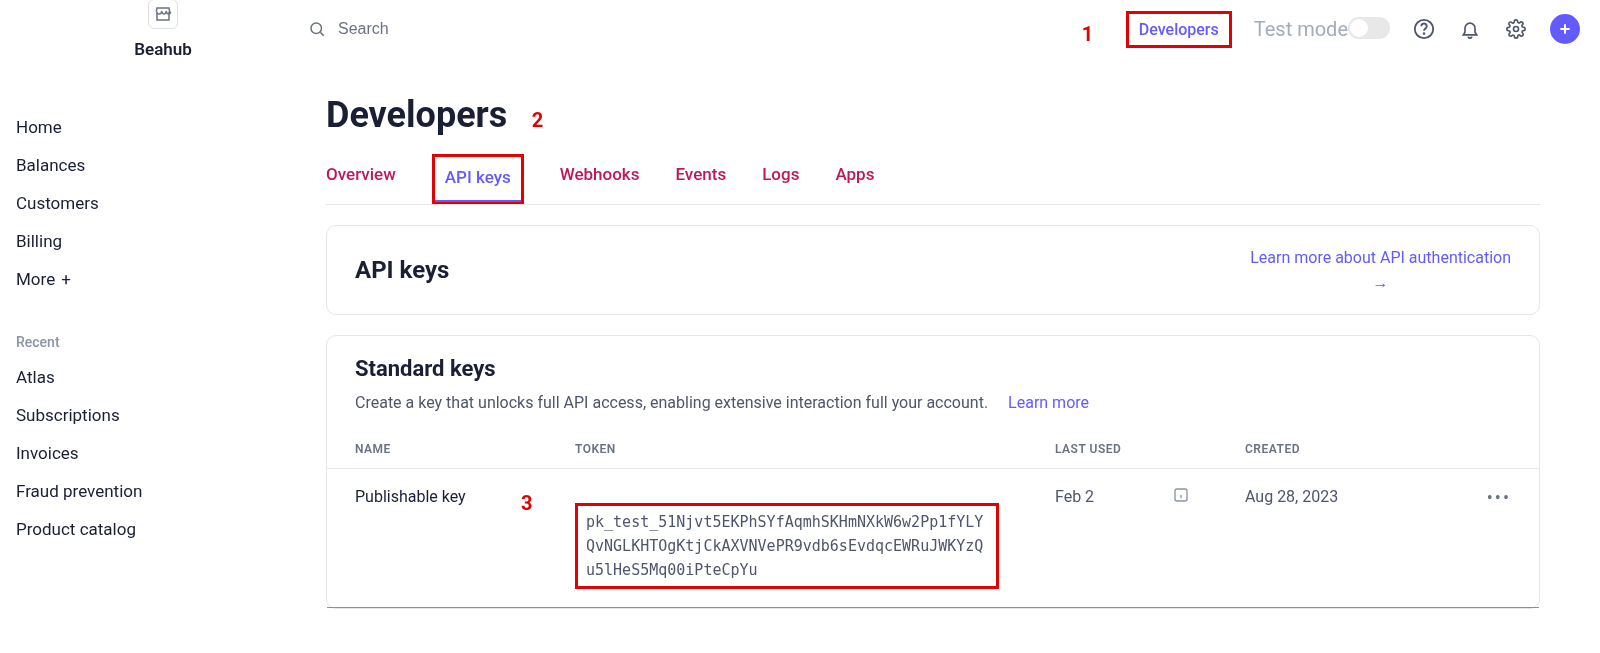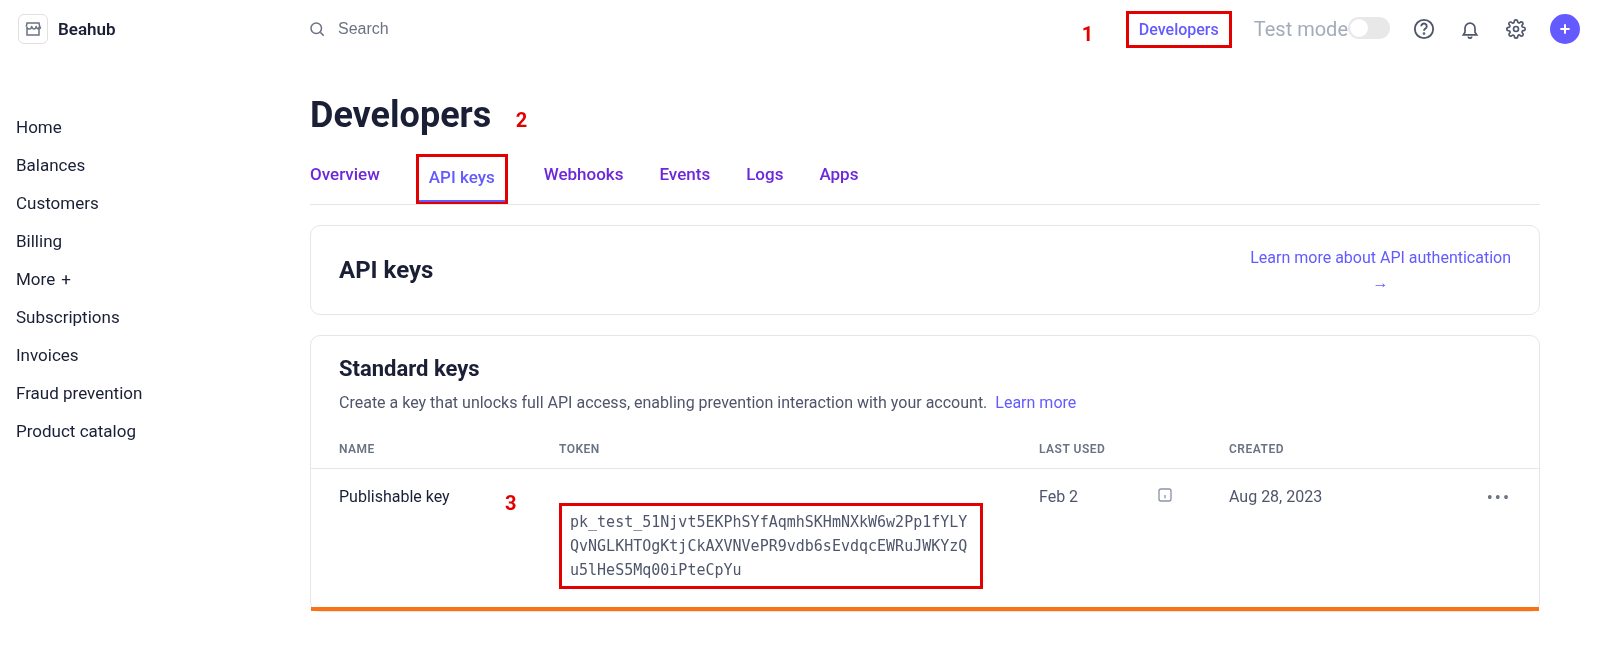--- a/index.html
+++ b/index.html
@@ -16,20 +16,21 @@
     display: flex;
     align-items: center;
     height: 58px;
     padding: 0 20px 0 18px;
   }
   .brand {
     display: flex;
     align-items: center;
     gap: 10px;
     width: 290px;
+    flex-direction: column;
   }
   .brand-icon {
     width: 30px; height: 30px;
     border: 1px solid #e0e0e0;
     border-radius: 6px;
     display: flex; align-items: center; justify-content: center;
     color: #6a7383;
   }
   .brand-name { font-weight: 600; font-size: 17px; }
   .search-wrap {
@@ -87,21 +88,21 @@
     display: flex; align-items: center; justify-content: center;
     font-size: 18px; font-weight: 600;
   }
   .callout-box { border: 3px solid #e30000; }
   .callout-num {
     position: absolute;
     color: #e30000;
     font-weight: 700;
     font-size: 20px;
   }
-  .layout { display: flex; }
+  .layout { display: flex; gap: 16px; }
   .sidebar {
     width: 310px;
     padding: 50px 0 0 16px;
   }
   .nav-item {
     font-size: 17px;
     padding: 9px 0;
     color: #1a1f36;
   }
   .nav-more { display: flex; align-items: flex-start; gap: 6px; }
@@ -121,21 +122,21 @@
     padding-top: 36px;
   }
   .tabs {
     display: flex;
     gap: 36px;
     border-bottom: 1px solid #e6e6e6;
     margin-top: 18px;
   }
   .tab {
     padding: 10px 0 14px 0;
-    color: #6d28d9;
+    color: #be185d;
     font-size: 17px;
     font-weight: 500;
     position: relative;
   }
   .tab.active {
     color: #635bff;
   }
   .tab.active::after {
     content: "";
     position: absolute; left: 0; right: 0; bottom: -1px;
@@ -178,21 +179,21 @@
     color: #6a7383;
     letter-spacing: 0.5px;
     padding: 12px 28px;
     border-bottom: 1px solid #e6e6e6;
   }
   .table td {
     padding: 18px 28px;
     font-size: 16px;
     color: #4f566b;
     vertical-align: top;
-    border-bottom: 4px solid #f97316;
+    border-bottom: 1px solid #f97316;
   }
   .table td:first-child { color: #1a1f36; }
   .token-mono {
     font-family: ui-monospace, "SF Mono", Menlo, Consolas, monospace;
     font-size: 15px;
     color: #4f566b;
     word-break: break-all;
     line-height: 1.6;
     max-width: 430px;
   }
@@ -286,20 +287,22 @@
 
   <div class="sidebar">
     <div class="nav-item">Home</div>
     <div class="nav-item">Balances</div>
     <div class="nav-item">Customers</div>
     <div class="nav-item">Billing</div>
     <div class="nav-item nav-more">
       <span>More</span>
       <span>+</span>
     </div>
+    <div class="nav-group-label">Recent</div>
+    <div class="nav-item">Atlas</div>
     <div class="nav-item">Subscriptions</div>
     <div class="nav-item">Invoices</div>
     <div class="nav-item">Fraud prevention</div>
     <div class="nav-item">Product catalog</div>
   </div>
 
   <div class="content">
     <div style="position:relative; display:inline-block;">
       <h1 class="page-title">Developers</h1>
       <span class="callout-num" style="right:-36px; top:50px;">2</span>
@@ -323,22 +326,22 @@
           <span>Learn more about API authentication</span>
           <span>→</span>
         </a>
       </div>
     </div>
 
     <div class="card">
       <div class="std-head">
         <div class="std-title">Standard keys</div>
         <div class="std-desc">
-          <span>Create a key that unlocks full API access, enabling prevention interaction with your account.</span>
-          <a class="link" style="margin-left:4px;">Learn more</a>
+          <span>Create a key that unlocks full API access, enabling extensive interaction full your account.</span>
+          <a class="link" style="margin-left:16px;">Learn more</a>
         </div>
       </div>
       <table class="table">
         <thead>
           <tr>
             <th style="width:220px;">NAME</th>
             <th style="width:480px;">TOKEN</th>
             <th style="width:190px;">LAST USED</th>
             <th>CREATED</th>
             <th style="width:60px;"></th>

